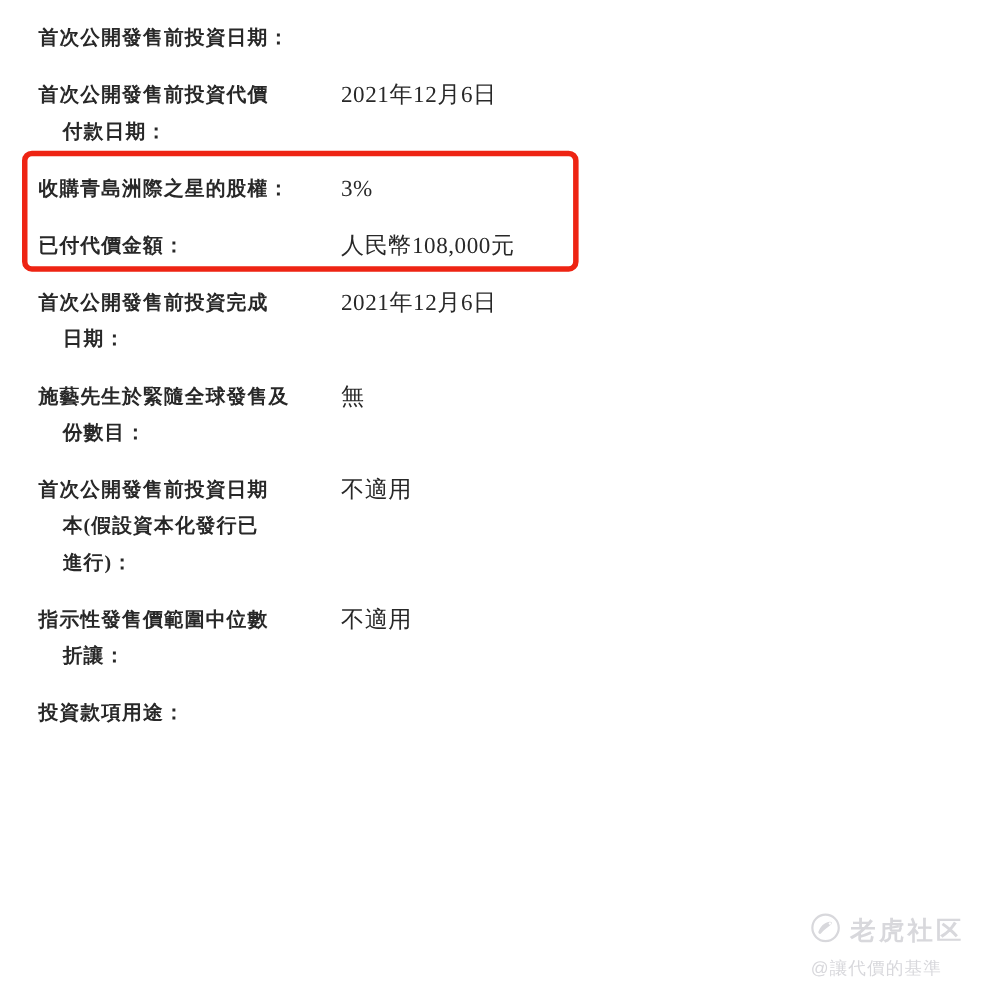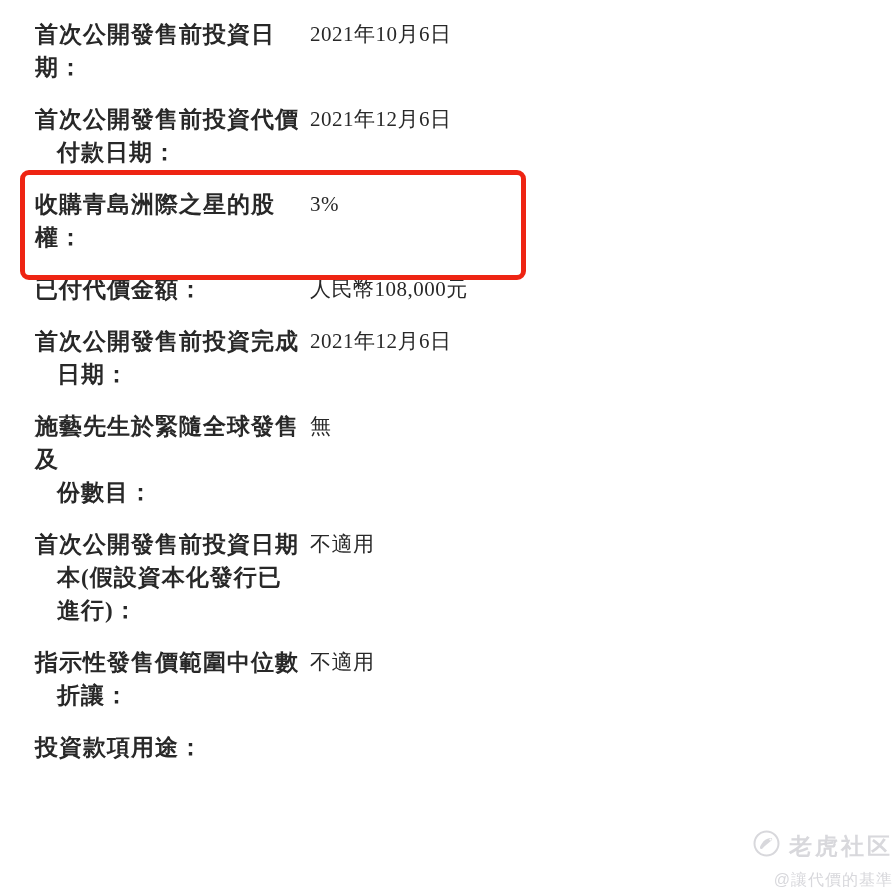--- a/index.html
+++ b/index.html
@@ -16,21 +16,21 @@
     width: 833px;
   }
   .row {
     display: flex;
     margin-bottom: 19px;
   }
   .label {
     flex: 0 0 275px;
     width: 275px;
     font-weight: bold;
-    font-size: 23px;
+    font-size: 18px;
     line-height: 33px;
     letter-spacing: 1px;
   }
   .label-line.indent { padding-left: 22px; }
   .value {
     width: 558px;
     font-size: 21px;
     line-height: 33px;
     letter-spacing: 0.5px;
   }
@@ -41,22 +41,21 @@
     position: absolute;
     left: -15px; top: -18px;
     width: 506px; height: 110px;
     border: 5px solid var(--red, #ee2413);
     border-radius: 9px;
     box-sizing: border-box;
     pointer-events: none;
   }
   .watermark {
     position: absolute;
-    right: 0; top: 830px;
-    text-align: right;
+    right: 16px; top: 830px;
     font-family: "Liberation Sans", "DejaVu Sans", sans-serif;
     color: var(--wm, #d8d8dc);
   }
   .wm-top {
     display: flex;
     align-items: center;
     justify-content: flex-end;
     gap: 9px;
     font-size: 23px;
     font-weight: bold;
@@ -71,21 +70,20 @@
 </style>
 </head>
 <body style="color: rgb(40, 40, 40); background: rgb(255, 255, 255);">
 
 <div class="doc">
   <div>
       <div class="row">
         <div class="label">
           <div class="label-line">首次公開發售前投資日期：</div>
         </div>
-        <div class="value">2021年10月6日</div>
       </div>
       <div class="row">
         <div class="label">
           <div class="label-line">首次公開發售前投資代價</div>
           <div class="label-line indent">付款日期：</div>
         </div>
         <div class="value">2021年12月6日</div>
       </div>
       <div class="highlight-group">
         <div class="red-frame"></div>

